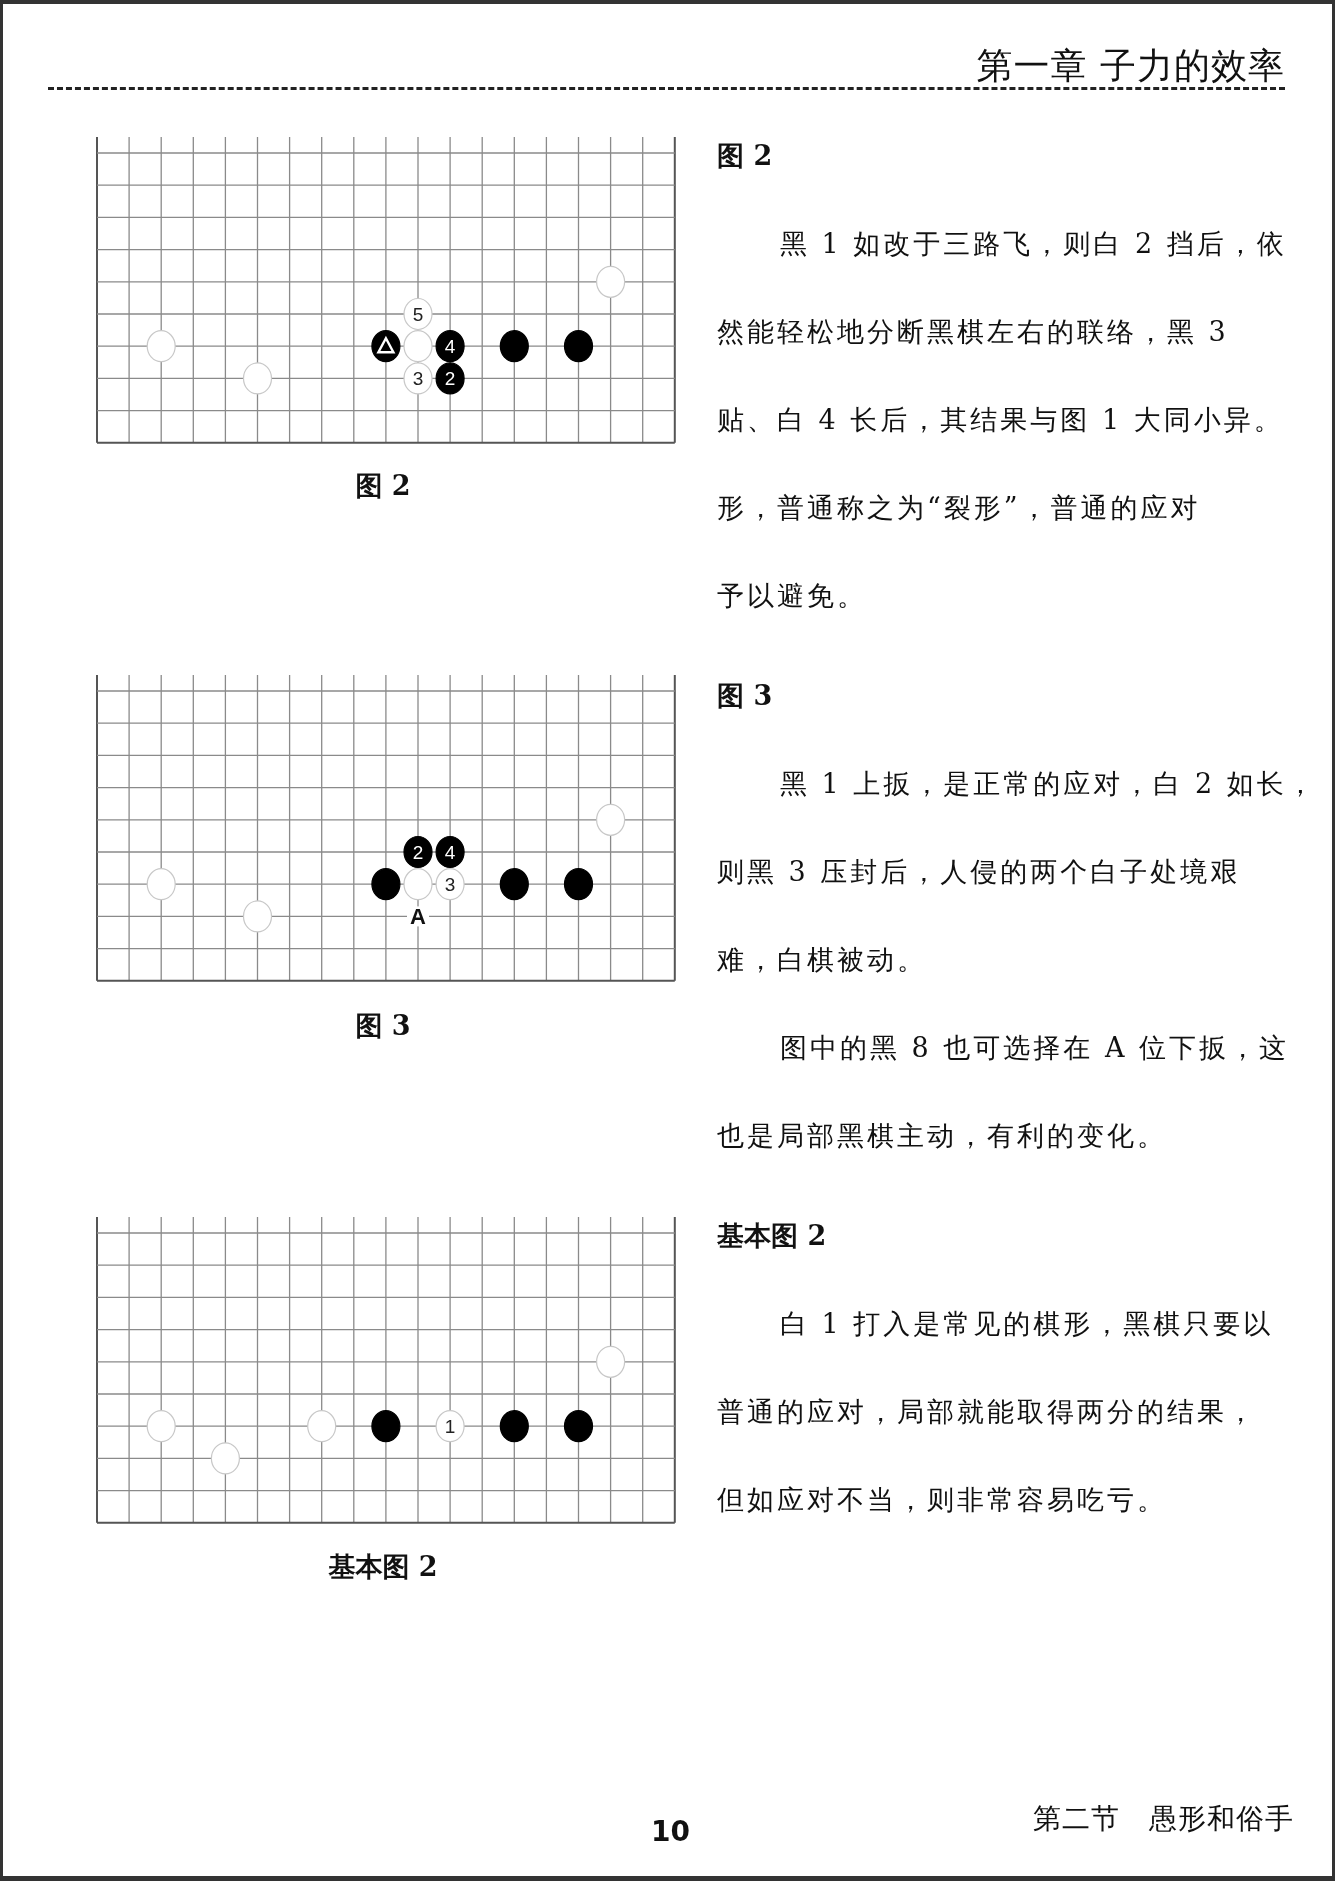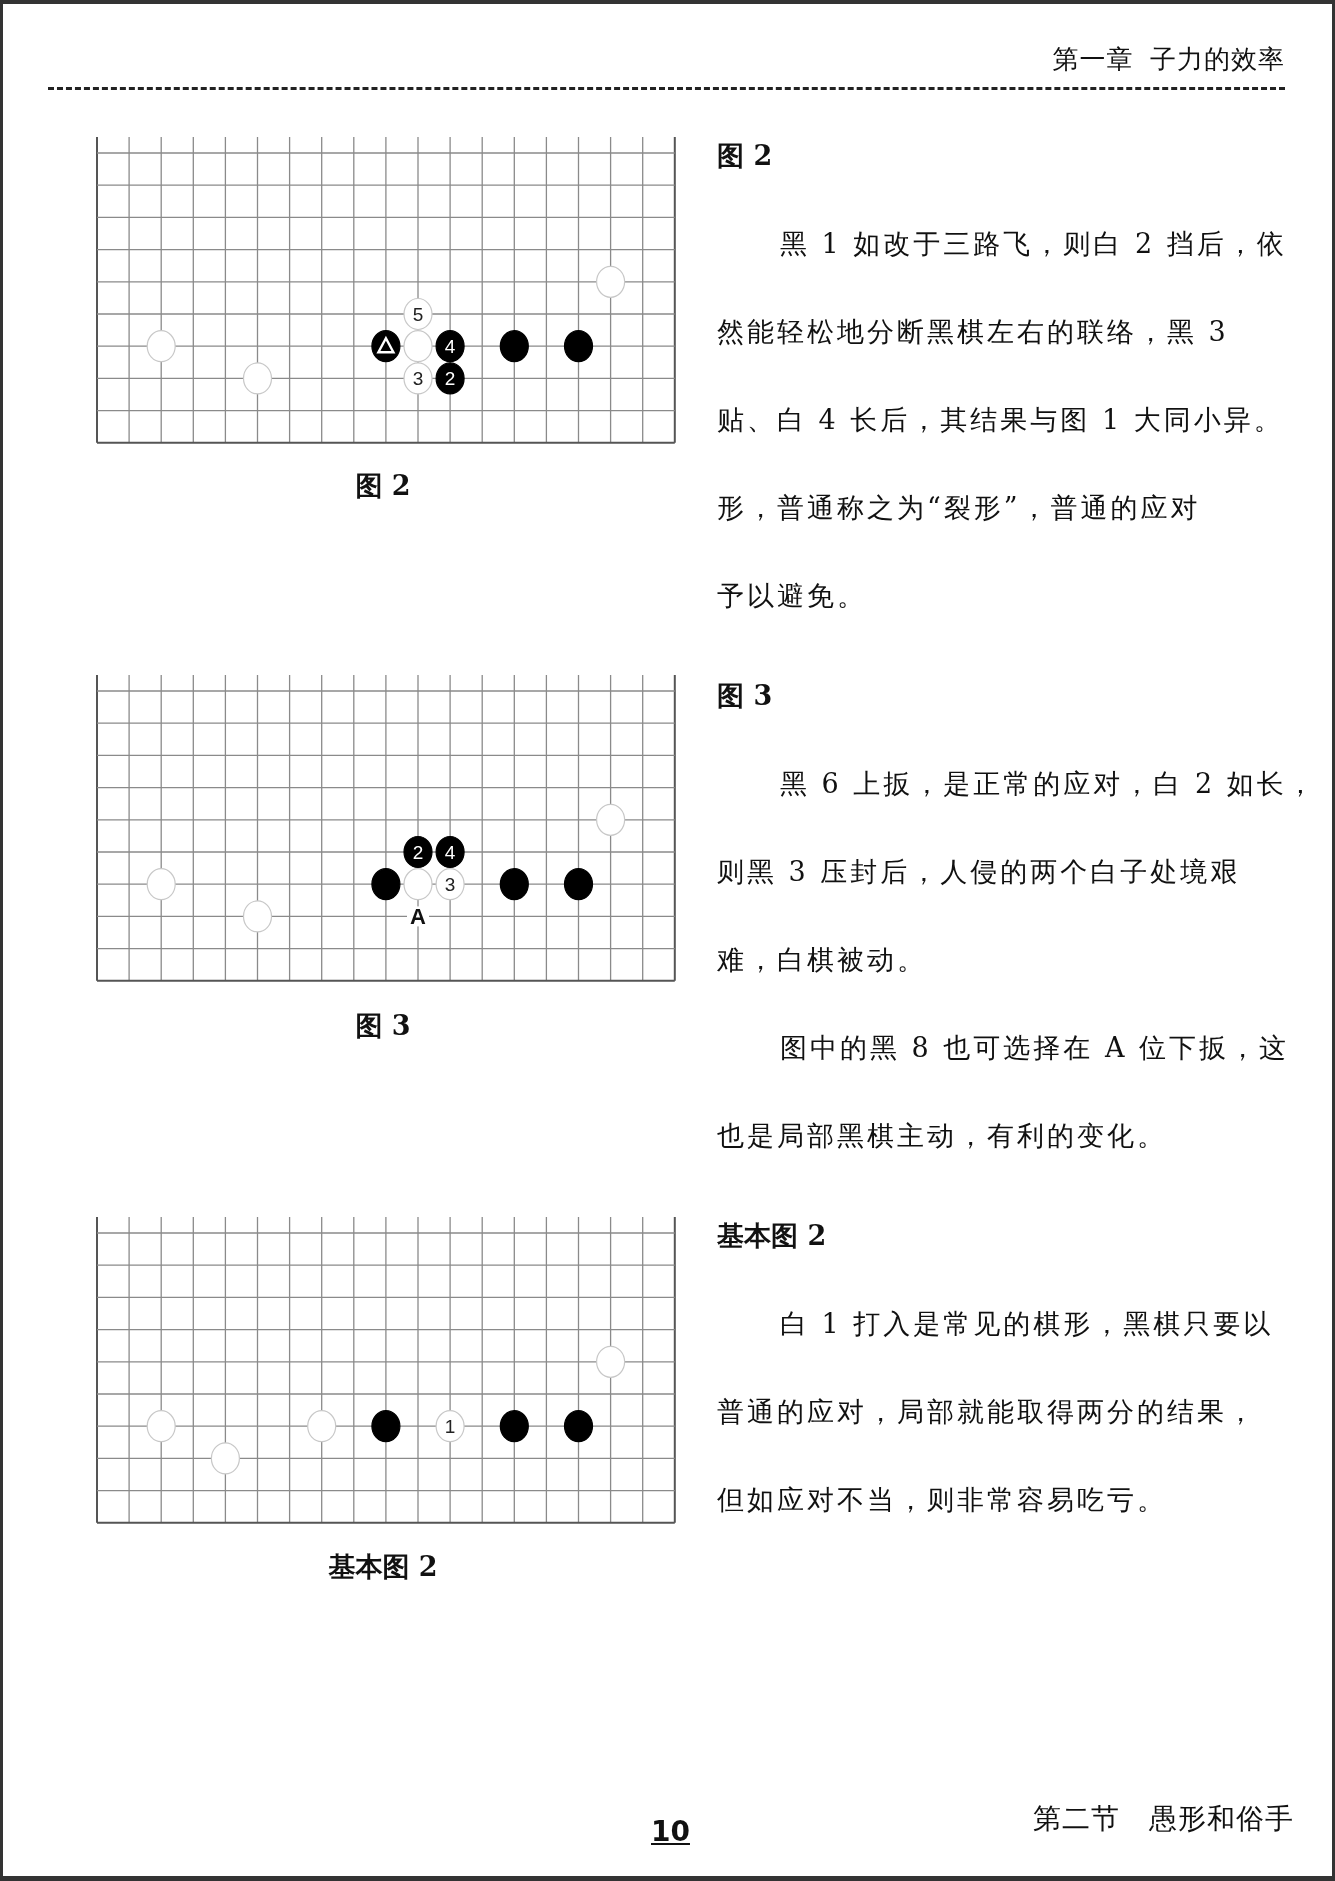--- a/index.html
+++ b/index.html
@@ -1,30 +1,30 @@
 <!DOCTYPE html>
 <html><head>
 <meta charset="utf-8">
 <style>
   html, body { margin: 0; padding: 0; }
   body { width: 1335px; height: 1881px; position: relative; background: #ffffff; overflow: hidden;
          font-family: "DejaVu Serif", "Liberation Serif", serif; color: #111; }
   .page-border { position: absolute; left: 0; top: 0; width: 1335px; height: 1881px; box-sizing: border-box;
                  border: 3px solid #333; border-top-width: 4px; border-bottom-width: 5px; pointer-events: none; }
-  .running-head { position: absolute; right: 50px; top: 42px; font-size: 26px; letter-spacing: 1px; white-space: nowrap; font-family: Liberation Mono, monospace; }
+  .running-head { position: absolute; right: 50px; top: 42px; font-size: 36px; letter-spacing: 1px; white-space: nowrap; }
   .dash-rule { position: absolute; left: 48px; top: 87px; width: 1237px; height: 0; border-top: 3px dashed #222; }
   .board { position: absolute; left: 90px; }
   .board svg { display: block; }
   .caption { position: absolute; font-weight: bold; font-size: 27px; white-space: nowrap; transform: translateX(-50%); }
   .text-block { position: absolute; left: 717px; width: 560px; }
   .text-title { font-weight: bold; font-size: 27px; height: 40px; line-height: 40px; white-space: nowrap; }
   .text-lines { margin-top: 30px; }
   .text-line { font-size: 27px; line-height: 41px; height: 41px; white-space: nowrap; letter-spacing: 3px; margin-top: 47px; }
   .text-line.indent { padding-left: 63px; }
-  .page-number { position: absolute; left: 651px; top: 1815px; font-family: "DejaVu Sans", sans-serif; font-weight: bold; font-size: 28px; text-decoration: underline; }
+  .page-number { position: absolute; left: 651px; top: 1815px; font-family: "DejaVu Sans", sans-serif; font-weight: bold; font-size: 28px; }
   .running-foot { position: absolute; right: 41px; top: 1800px; font-size: 28px; white-space: nowrap; letter-spacing: 1px; }
 </style>
 </head>
 <body>
 
 <div class="page-border"></div>
 
 <div class="running-head">第一章 子力的效率</div>
 <div class="dash-rule"></div>
 
@@ -180,21 +180,21 @@
         <ellipse cx="520.6" cy="151.8" rx="14" ry="15.5" fill="#fff" stroke="#c8c8c8" stroke-width="1.2"></ellipse>
       </g>
       <rect x="317" y="238.40000000000003" width="22" height="20" fill="#fff"></rect>
       <text x="328" y="256.40000000000003" text-anchor="middle" font-size="22" font-weight="bold" font-family="&quot;Liberation Sans&quot;, &quot;DejaVu Sans&quot;, sans-serif" fill="#111">A</text>
     </svg>
   </div>
 <div class="caption" style="left:383px; top:1008px">图 3</div>
 <div class="text-block" style="top:676px">
   <div class="text-title">图 3</div>
   <div class="text-lines">
-      <div class="text-line indent">黑 6 上扳，是正常的应对，白 2 如长，</div>
+      <div class="text-line indent">黑 1 上扳，是正常的应对，白 2 如长，</div>
       <div class="text-line">则黑 3 压封后，人侵的两个白子处境艰</div>
       <div class="text-line">难，白棋被动。</div>
       <div class="text-line indent">图中的黑 8 也可选择在 A 位下扳，这</div>
       <div class="text-line">也是局部黑棋主动，有利的变化。</div>
     </div>
 </div>
 
 <div class="board" style="top:1210px">
     <svg width="600" height="330" viewBox="0 0 600 330">
       <g>

